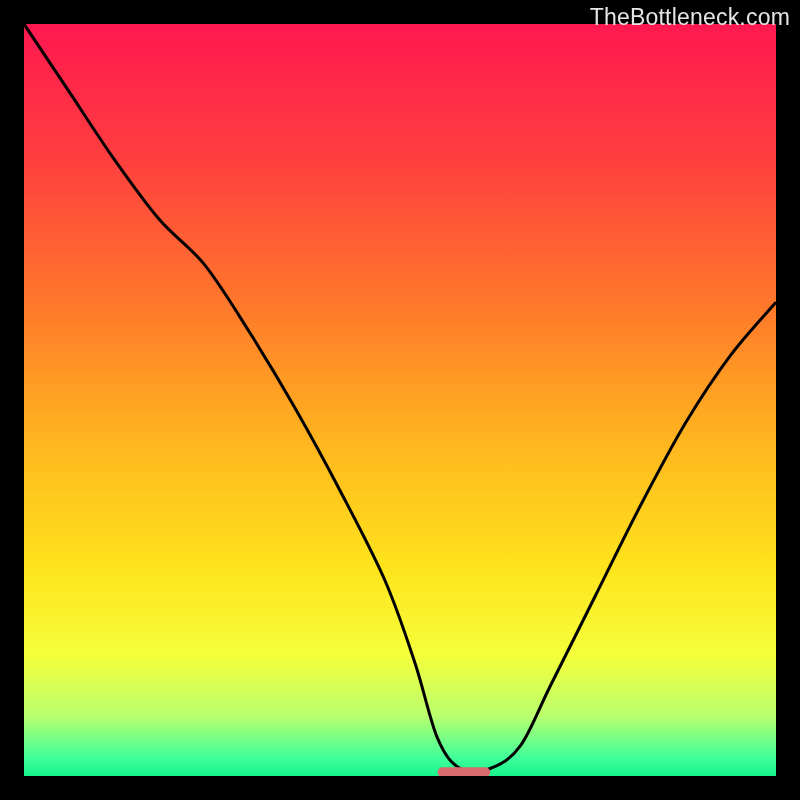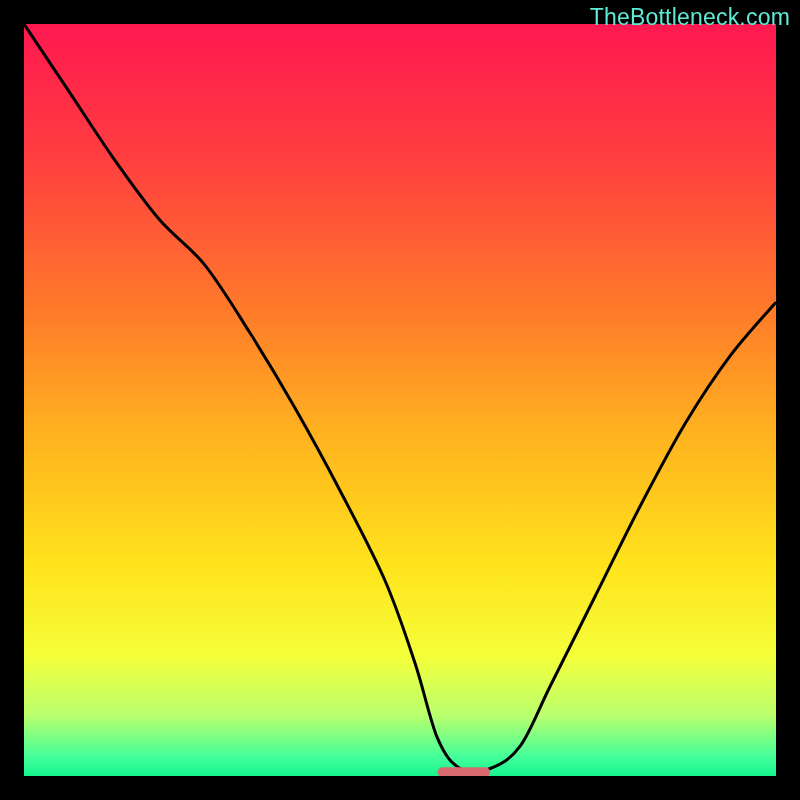--- a/index.html
+++ b/index.html
@@ -14,21 +14,21 @@
   .frame {
     position: relative;
     width: 800px;
     height: 800px;
     background: #000;
   }
   .watermark {
     position: absolute;
     top: 4px;
     right: 10px;
-    color: #5eead4;
+    color: #e5e5e5;
     font-size: 23px;
     font-weight: 500;
     letter-spacing: 0.2px;
     z-index: 20;
   }
   .plot {
     position: absolute;
     left: 24px;
     top: 24px;
     width: 752px;

